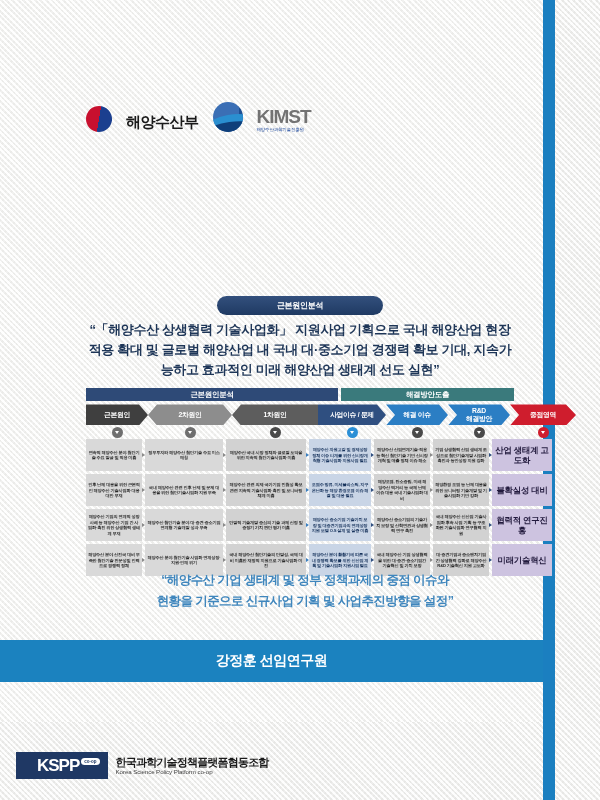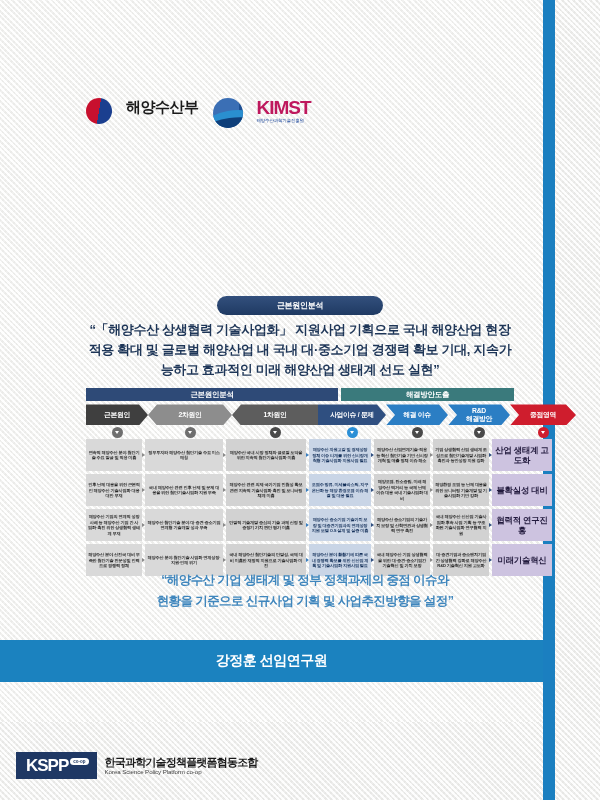--- a/index.html
+++ b/index.html
@@ -20,31 +20,31 @@
     position:absolute;left:0;top:0;width:543px;height:722px;
     background-color:#f6f6f4;
     background-image:
       repeating-linear-gradient(45deg, rgba(255,255,255,.9) 0 2px, rgba(231,231,229,.5) 2px 4px),
       repeating-linear-gradient(-45deg, rgba(255,255,255,.6) 0 2px, rgba(227,227,225,.3) 2px 4px);
     box-shadow:0 0 0 0 transparent;
   }
   #right-bar{position:absolute;left:543px;top:0;width:12px;height:800px;background:#1b7fc0;}
 
   
-  #logos{position:absolute;left:86px;top:98px;height:34px;display:flex;align-items:flex-start;gap:14px;}
+  #logos{position:absolute;left:86px;top:98px;height:34px;display:flex;align-items:flex-end;gap:14px;}
   .taegeuk{width:26px;height:26px;border-radius:50%;position:relative;overflow:hidden;
     background:conic-gradient(from 30deg,#1b3f8f 0 50%,#c8102e 50% 100%);transform:rotate(-20deg);}
   .taegeuk:after{content:"";position:absolute;left:50%;top:0;width:50%;height:50%;border-radius:0 100% 0 0;}
   .mof-name{font-size:15px;font-weight:bold;color:#1a1a1a;letter-spacing:-.5px;}
   .kimst-mark{width:30px;height:30px;border-radius:50%;background:radial-gradient(circle at 35% 32%,#3b6fb5 0 55%,#1d4f93 56% 100%);
     position:relative;overflow:hidden;}
   .kimst-mark:before{content:"";position:absolute;left:-6px;bottom:3px;width:44px;height:14px;border-radius:50%;background:#2a8fd0;transform:rotate(-10deg);}
   .kimst-mark:after{content:"";position:absolute;left:-4px;bottom:0px;width:42px;height:10px;border-radius:50%;background:#0f3f7a;transform:rotate(-8deg);}
   .kimst-text{display:flex;flex-direction:column;line-height:1;}
-  .kimst-word{font-size:19px;font-weight:bold;color:#be185d;letter-spacing:-1px;}
+  .kimst-word{font-size:19px;font-weight:bold;color:#737373;letter-spacing:-1px;}
   .kimst-sub{font-size:4.5px;color:#19459a;letter-spacing:-.2px;margin-top:2px;white-space:nowrap;}
 
   
   #title-wrap{position:absolute;left:70px;top:144px;width:470px;display:flex;gap:12px;}
   #title-bar{width:4px;background:#2b7fbe;border-radius:2px;}
   #title{font-size:30px;line-height:1.12;font-weight:bold;color:#2f7db5;letter-spacing:-1.5px;}
   #title .y{display:block;font-size:27px;}
   #title .l{display:block;white-space:nowrap;}
 
   
@@ -104,21 +104,21 @@
     font-size:12.5px;line-height:1.65;color:#3f86bd;font-weight:bold;letter-spacing:-.6px;}
 
   
   #band{position:absolute;left:0;top:640px;width:543px;height:42px;display:flex;flex-direction:column;}
   #band-teal{width:105px;background:#45b89e;}
   #band-blue{flex:1;background:#1b82bf;display:flex;align-items:center;justify-content:center;}
   #presenter{color:#ffffff;font-size:14px;font-weight:bold;letter-spacing:-.5px;}
 
   
   #footer{position:absolute;left:16px;top:752px;display:flex;align-items:center;gap:8px;}
-  #kspp-box{background:#1f3864;color:#fff;padding:5px 8px 5px 10px;display:flex;align-items:flex-start;gap:2px;}
+  #kspp-box{background:#1f3864;color:#fff;padding:5px 8px 5px 21px;display:flex;align-items:flex-start;gap:2px;}
   #kspp-word{font-size:17px;font-weight:bold;letter-spacing:-1px;line-height:1;}
   #kspp-coop{font-size:4.5px;background:#fff;color:#1f3864;border-radius:5px;padding:1px 3px;
     font-weight:bold;margin-top:1px;white-space:nowrap;}
   #kspp-names{display:flex;flex-direction:column;line-height:1.15;}
   #kspp-kr{font-size:11px;font-weight:bold;color:#1a1a1a;letter-spacing:-.8px;white-space:nowrap;}
   #kspp-en{font-size:6.2px;color:#444;letter-spacing:-.1px;white-space:nowrap;}
 </style>
 </head>
 <body>
 

